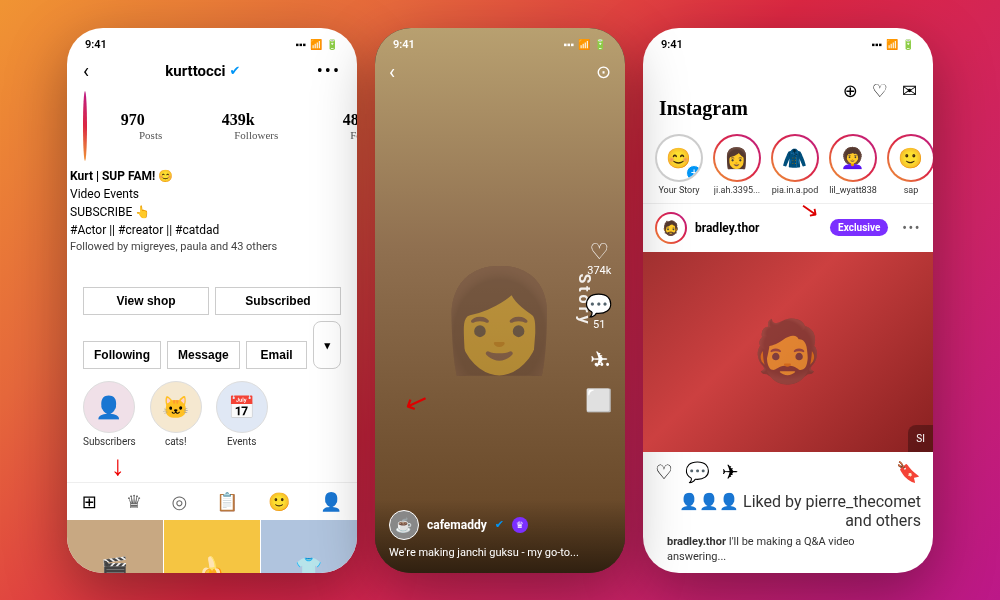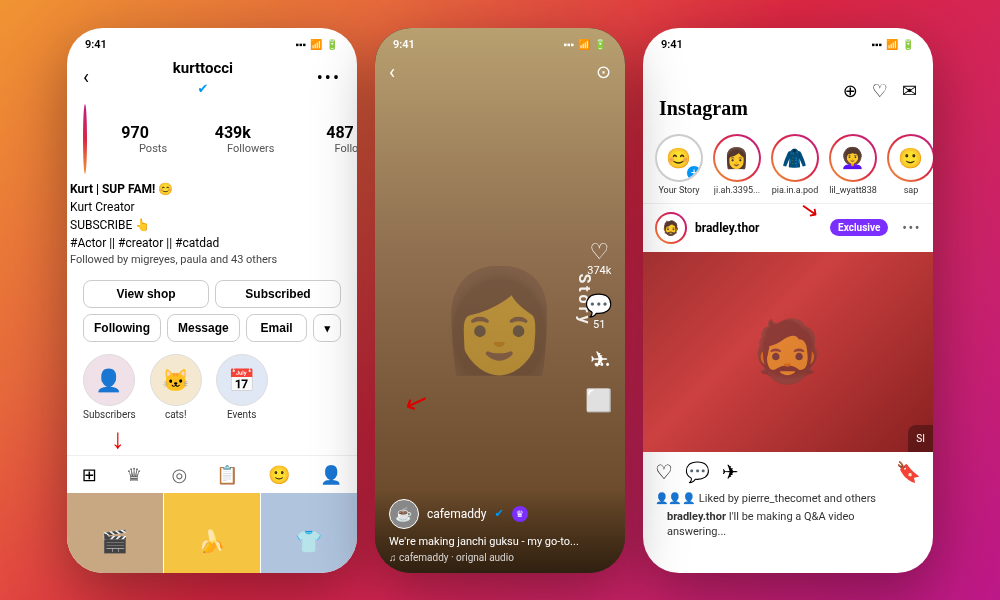--- a/index.html
+++ b/index.html
@@ -85,26 +85,27 @@
     .profile-buttons {
       display: flex;
       gap: 6px;
       padding: 6px 16px;
       flex-wrap: wrap;
     }
     .btn-outline {
       flex: 1;
       border: 1px solid #ccc;
       background: white;
-      border-radius: 8px;
+      border-radius: 0;
       padding: 6px 10px;
       font-size: 12px;
       font-weight: 600;
       text-align: center;
       cursor: pointer;
+      margin-top: 20px;
     }
     .btn-outline.wide { flex: 2; }
     .btn-arrow {
       border: 1px solid #ccc;
       background: white;
       border-radius: 8px;
       padding: 6px 10px;
       font-size: 11px;
       font-weight: 600;
     }
@@ -198,21 +199,21 @@
       width: 30px;
       height: 30px;
       border-radius: 50%;
       background: #888;
       display: flex;
       align-items: center;
       justify-content: center;
       font-size: 14px;
       border: 1px solid white;
     }
-    .story-username { color: white; font-size: 12px; font-weight: 400; }
+    .story-username { color: white; font-size: 12px; font-weight: 700; }
     .story-verified { color: #0095f6; font-size: 11px; }
     .crown-badge {
       background: #7b2fff;
       border-radius: 50%;
       width: 16px;
       height: 16px;
       display: flex;
       align-items: center;
       justify-content: center;
       font-size: 9px;
@@ -325,22 +326,23 @@
       display: flex;
       align-items: center;
       padding: 8px 12px;
       gap: 12px;
     }
     .post-action-icon { font-size: 20px; color: #000; }
     .post-bookmark { margin-left: auto; font-size: 20px; color: #000; }
 
     .post-liked {
       padding: 0 12px 4px;
-      font-size: 11px;
+      font-size: 16px;
       color: #333;
+      text-align: right;
     }
     .post-caption {
       padding: 0 24px 6px;
       font-size: 11px;
       color: #333;
       line-height: 1.4;
     }
     .caption-user { font-weight: 700; }
     .post-header-wrap { position: relative; }
 
@@ -366,48 +368,48 @@
     <span>9:41</span>
     <div class="status-icons">
       <span>▪▪▪</span>
       <span>📶</span>
       <span>🔋</span>
     </div>
   </div>
 
   <div class="profile-header">
     <span class="back-icon">‹</span>
-    <div style="display:flex;align-items:center;gap:4px;flex-direction:column;">
+    <div style="display:flex;align-items:center;gap:4px;">
       <span class="profile-username">kurttocci</span>
       <span class="verified-badge">✔</span>
     </div>
     <span class="more-icon">•••</span>
   </div>
 
   <div style="display:flex;align-items:center;padding:0 16px 6px;gap:16px;">
     <div class="profile-avatar">🧑</div>
-    <div class="profile-stats" style="padding:0;gap:24px;">
+    <div class="profile-stats" style="padding:0;gap:36px;font-family:Liberation Serif, serif;">
       <div class="stat-item">
         <div class="stat-num">970</div>
         <div class="stat-label">Posts</div>
       </div>
       <div class="stat-item">
         <div class="stat-num">439k</div>
         <div class="stat-label">Followers</div>
       </div>
       <div class="stat-item">
         <div class="stat-num">487</div>
         <div class="stat-label">Following</div>
       </div>
     </div>
   </div>
 
   <div class="profile-bio">
     <div class="bio-name">Kurt | SUP FAM! 😊</div>
-    <div>Kurt Creator</div>
+    <div>Video Events</div>
     <div>SUBSCRIBE 👆</div>
     <div>#Actor || #creator || #catdad</div>
     <div class="bio-followed">Followed by migreyes, paula and 43 others</div>
   </div>
 
   <div class="profile-buttons">
     <button class="btn-outline wide">View shop</button>
     <button class="btn-outline wide">Subscribed</button>
   </div>
 
@@ -496,24 +498,20 @@
   <div style="position:absolute;bottom:155px;left:30px;font-size:28px;color:#dd0000;z-index:10;transform:rotate(20deg);">↙</div>
 
   <div class="story-bottom" style="z-index:10;">
     <div class="story-user-row">
       <div class="story-avatar">☕</div>
       <span class="story-username">cafemaddy</span>
       <span class="story-verified">✔</span>
       <div class="crown-badge">♛</div>
     </div>
     <div class="story-caption">We're making janchi guksu - my go-to...</div>
-    <div class="story-audio">
-      <span>♫ </span>
-      <span>cafemaddy · orignal audio</span>
-    </div>
   </div>
 </div>
 
 <div class="phone phone-3">
 
   <div class="status-bar">
     <span>9:41</span>
     <div class="status-icons">
       <span>▪▪▪</span>
       <span>📶</span>

